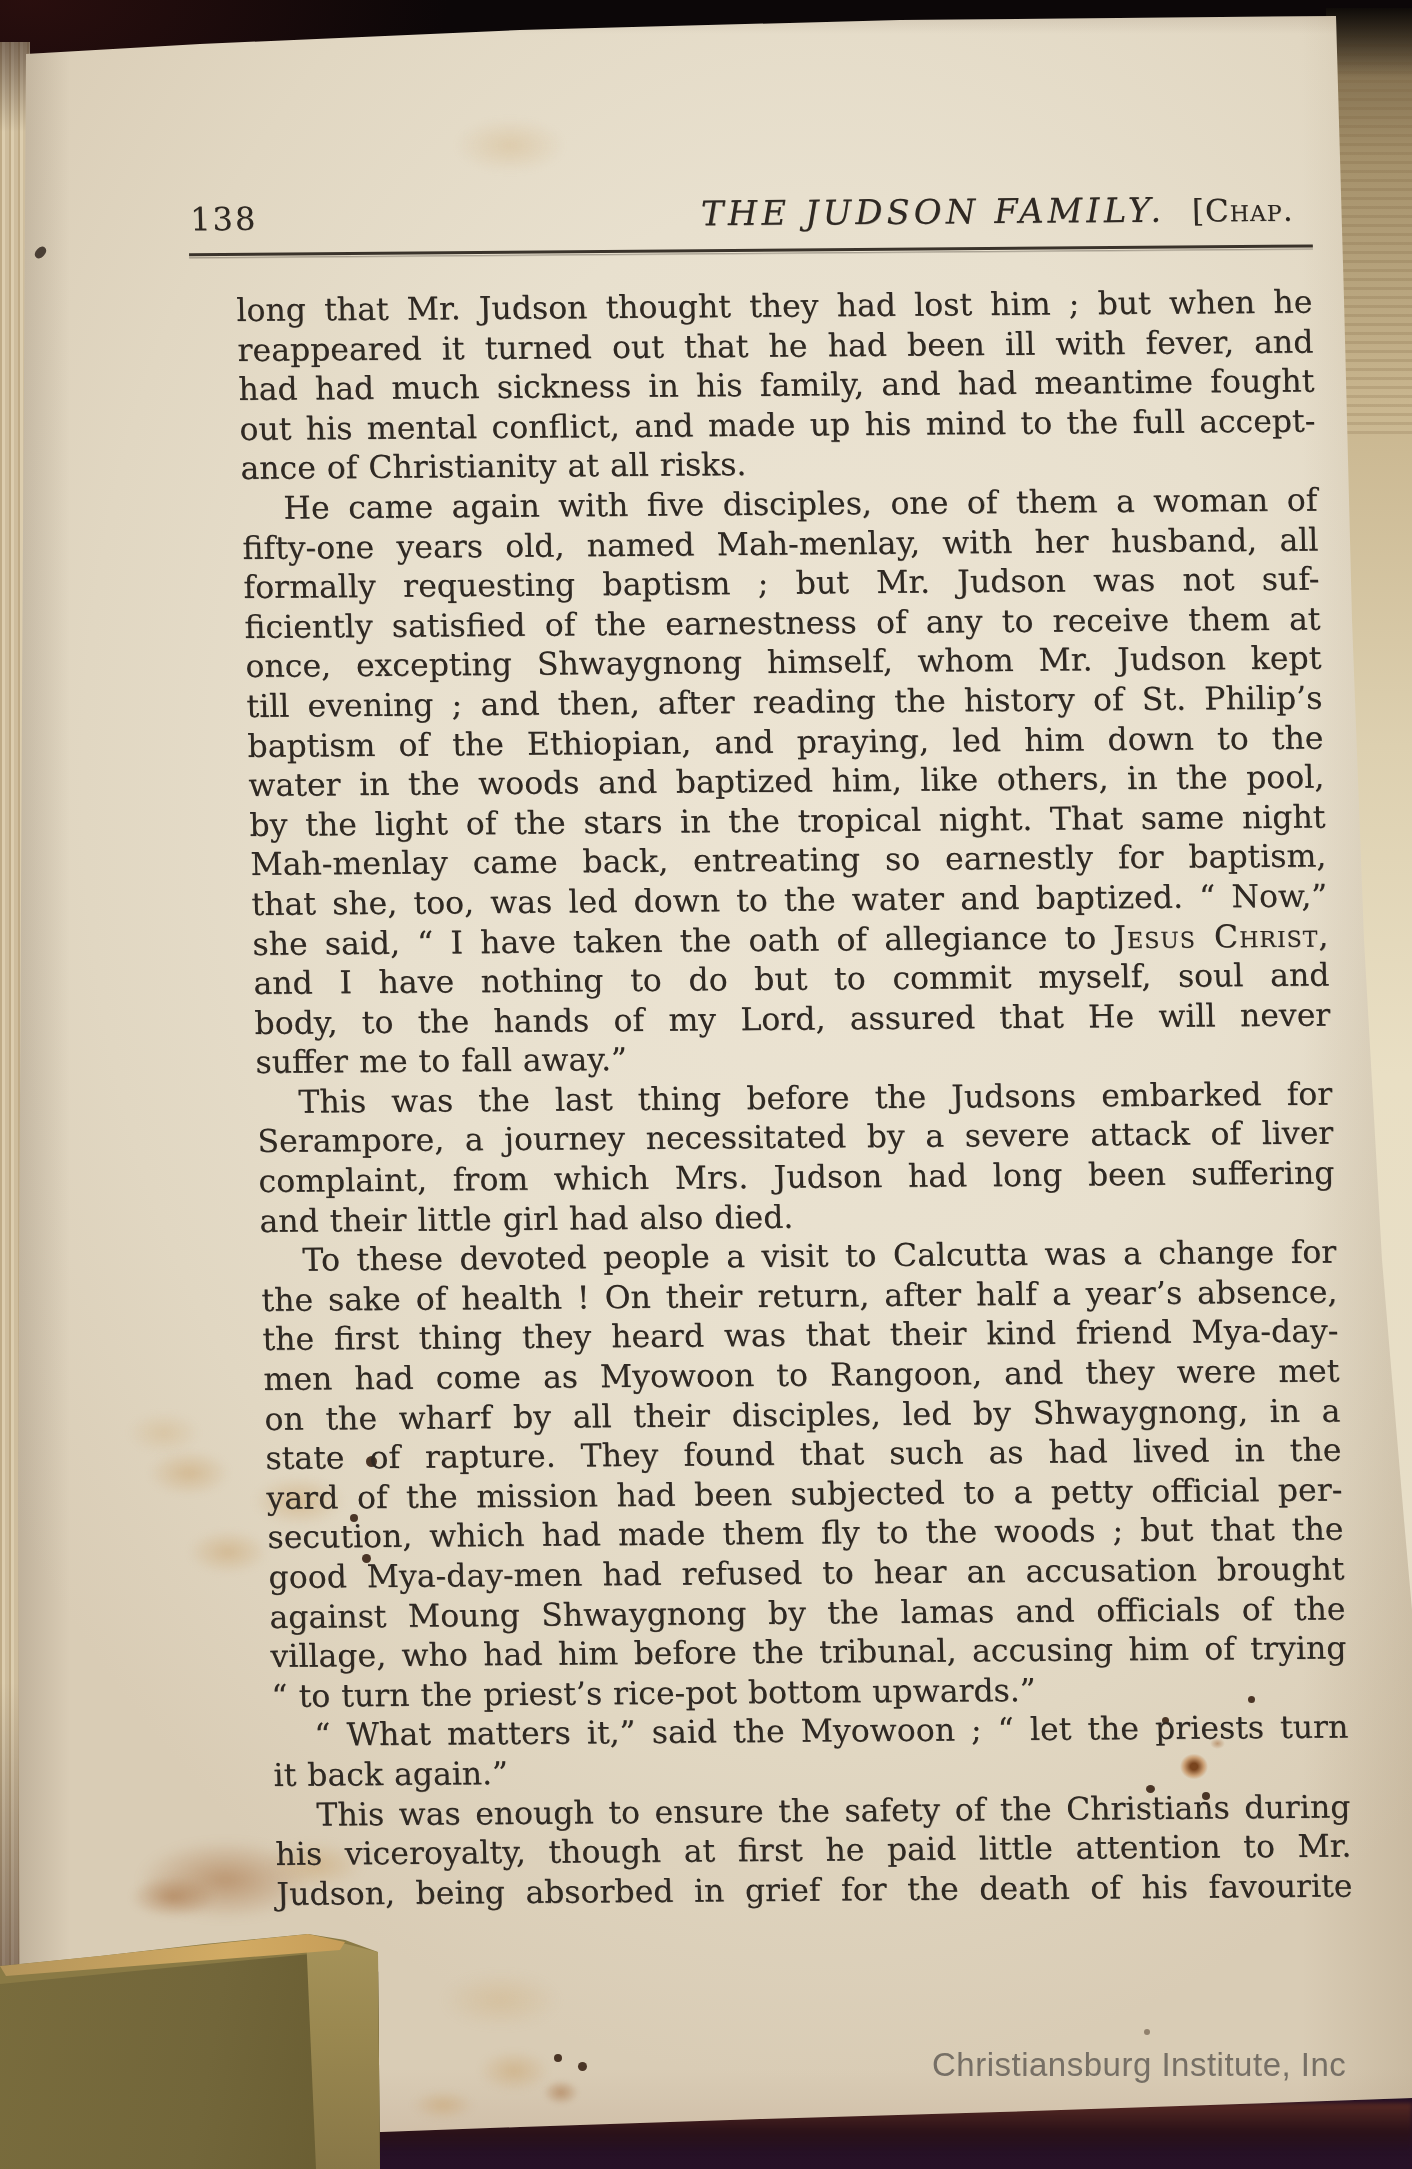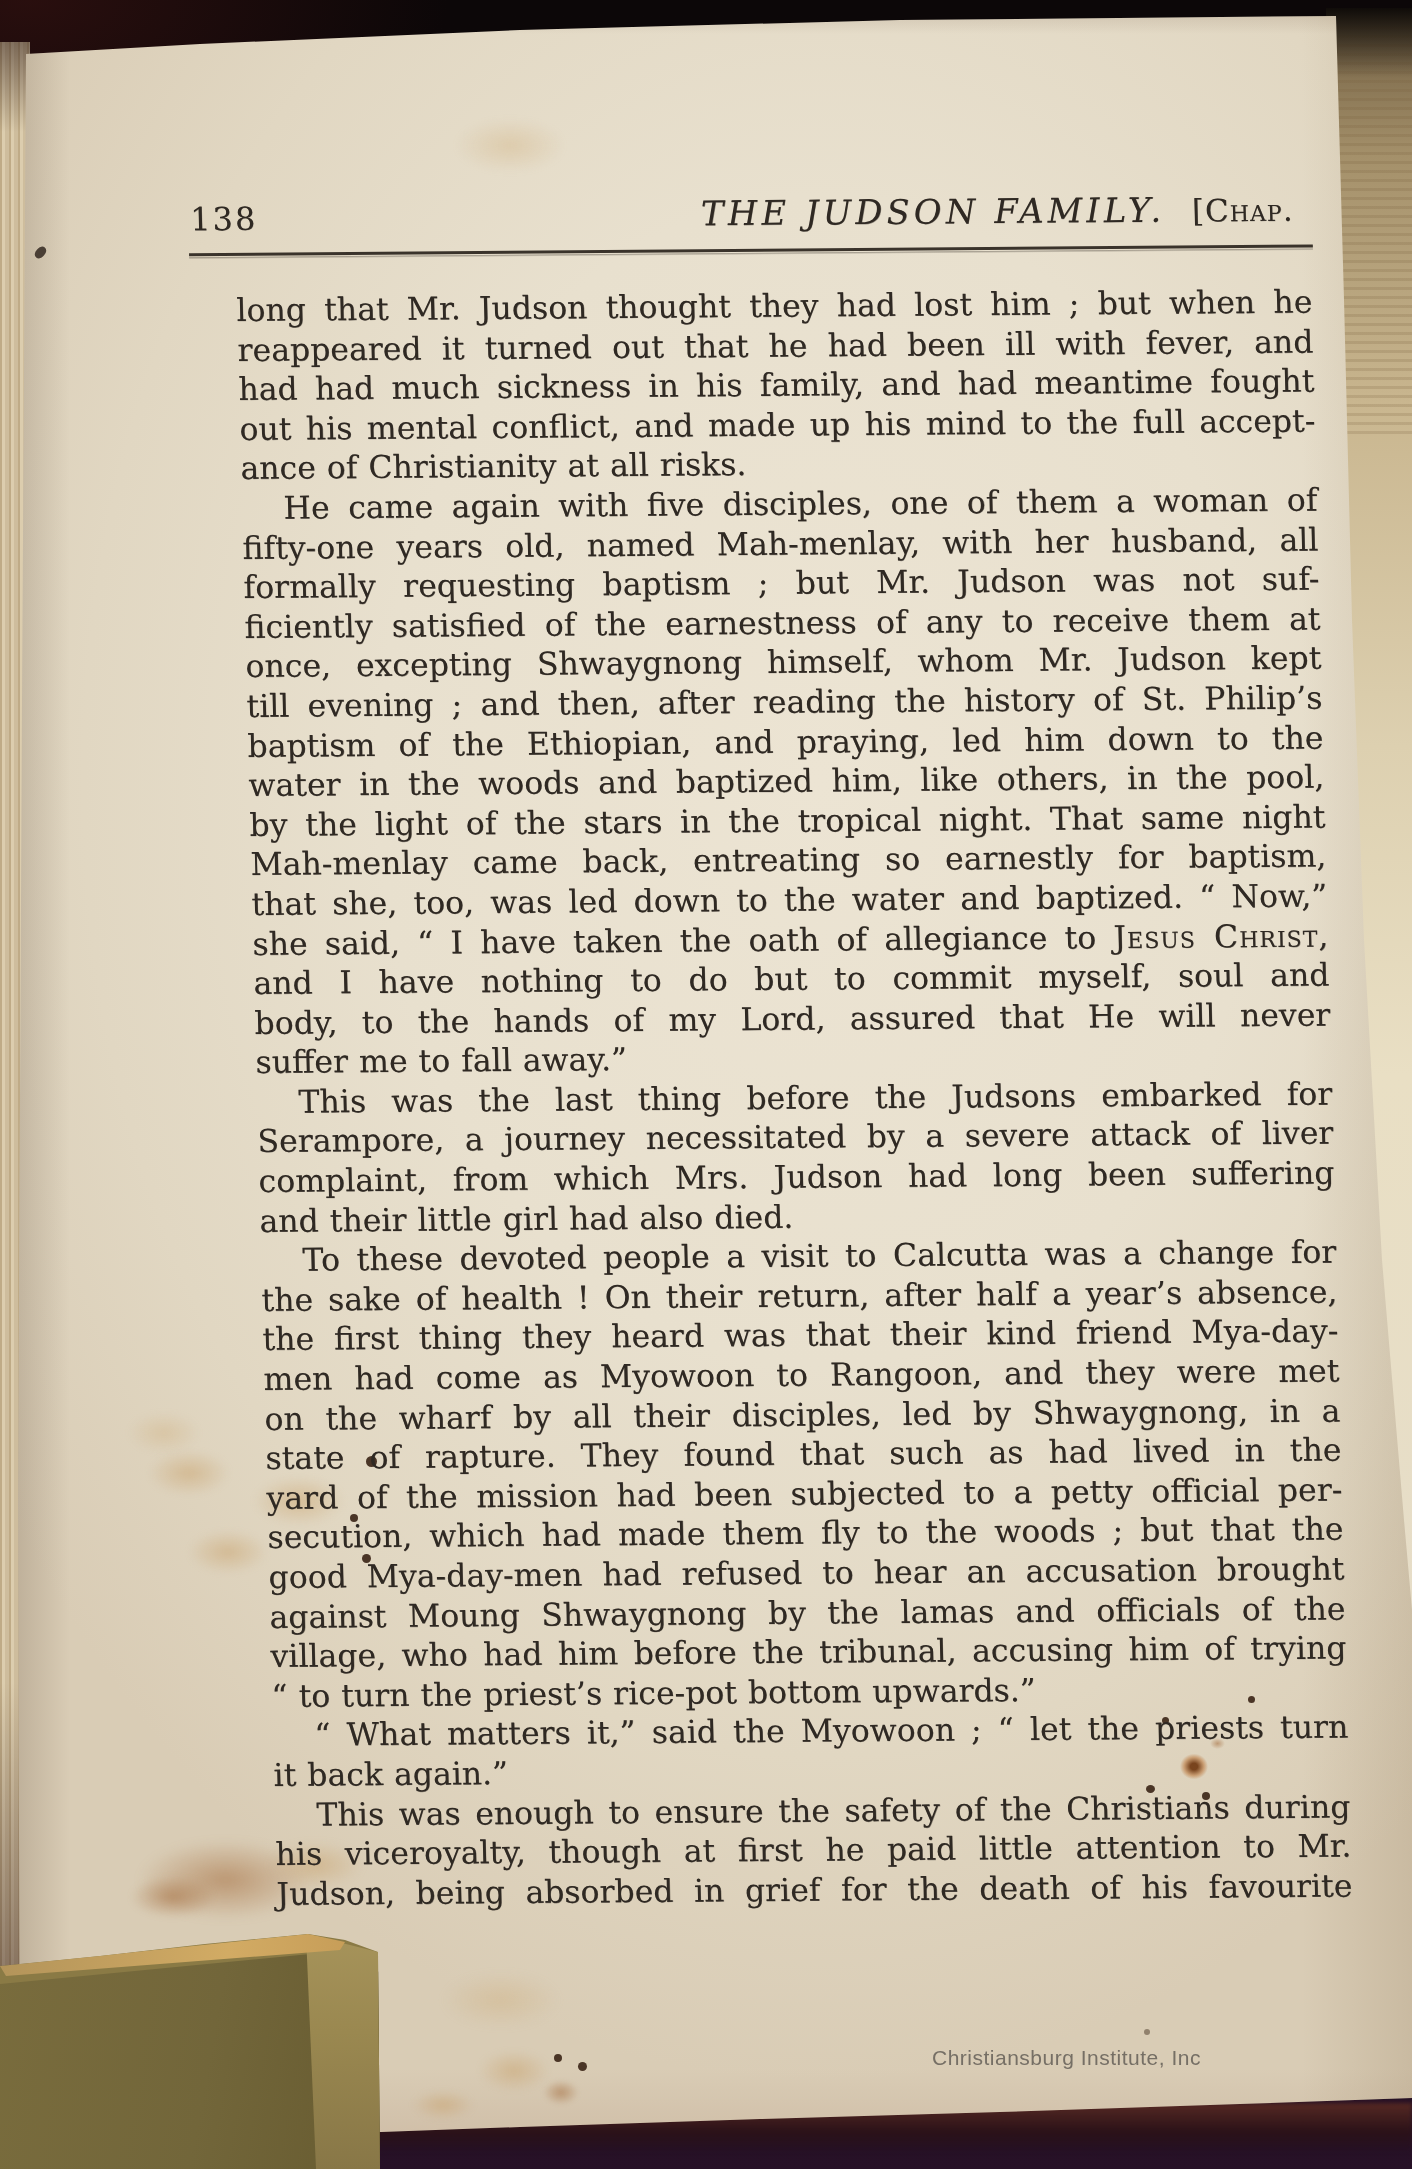--- a/index.html
+++ b/index.html
@@ -78,21 +78,21 @@
     clip-path:polygon(0 64px, 310px 34px, 348px 40px, 380px 52px, 380px 249px, 0 249px);
     background:linear-gradient(100deg, #796c3d 0%, #72663a 55%, #675b30 100%); }
   .brass-right { position:absolute; inset:0;
     clip-path:polygon(306px 14px, 378px 32px, 380px 249px, 316px 249px);
     background:linear-gradient(180deg, #a8955c 0%, #9a8850 45%, #887747 100%); }
   .brass-ridge { position:absolute; inset:0;
     clip-path:polygon(0 46px, 308px 14px, 345px 22px, 340px 30px, 6px 56px);
     background:linear-gradient(90deg, #b3945a, #d2ab64 60%, #c49a55); }
 
   .watermark { position:absolute; left:932px; top:2046px; width:480px;
-    font-family:"Liberation Sans", sans-serif; font-size:21px; color:rgba(104,98,90,0.88);
+    font-family:"Liberation Sans", sans-serif; font-size:33px; color:rgba(104,98,90,0.88);
     letter-spacing:0.5px; white-space:nowrap; }
   .tick { position:absolute; left:36px; top:246px; width:9px; height:13px;
     background:#4a3f35; border-radius:45%; transform:rotate(42deg); }
 </style>
 </head>
 <body>
 
 <div class="scene">
 
   <div class="fore-edge"></div>

